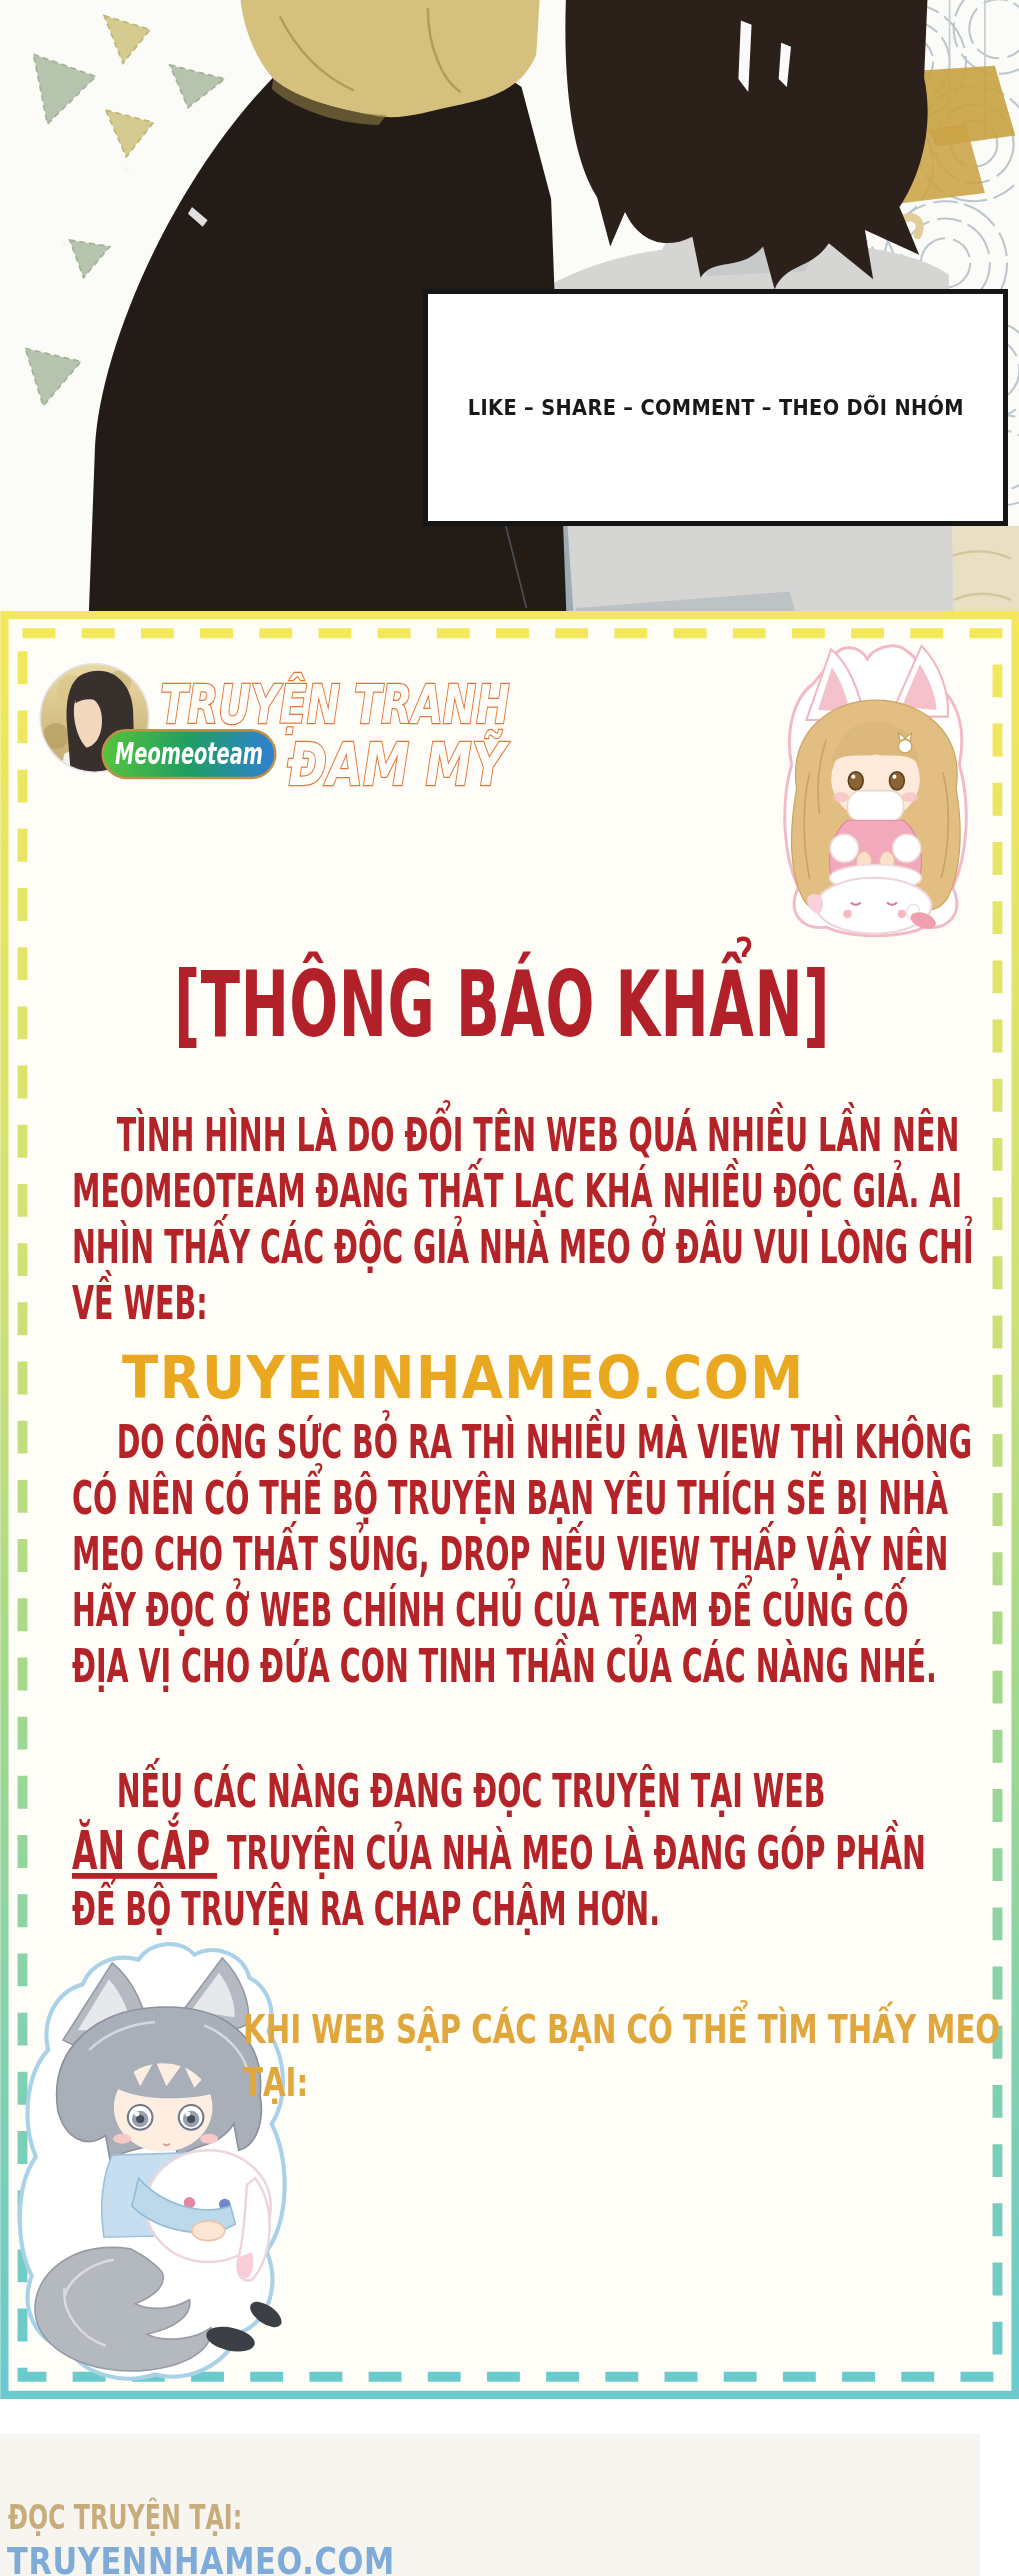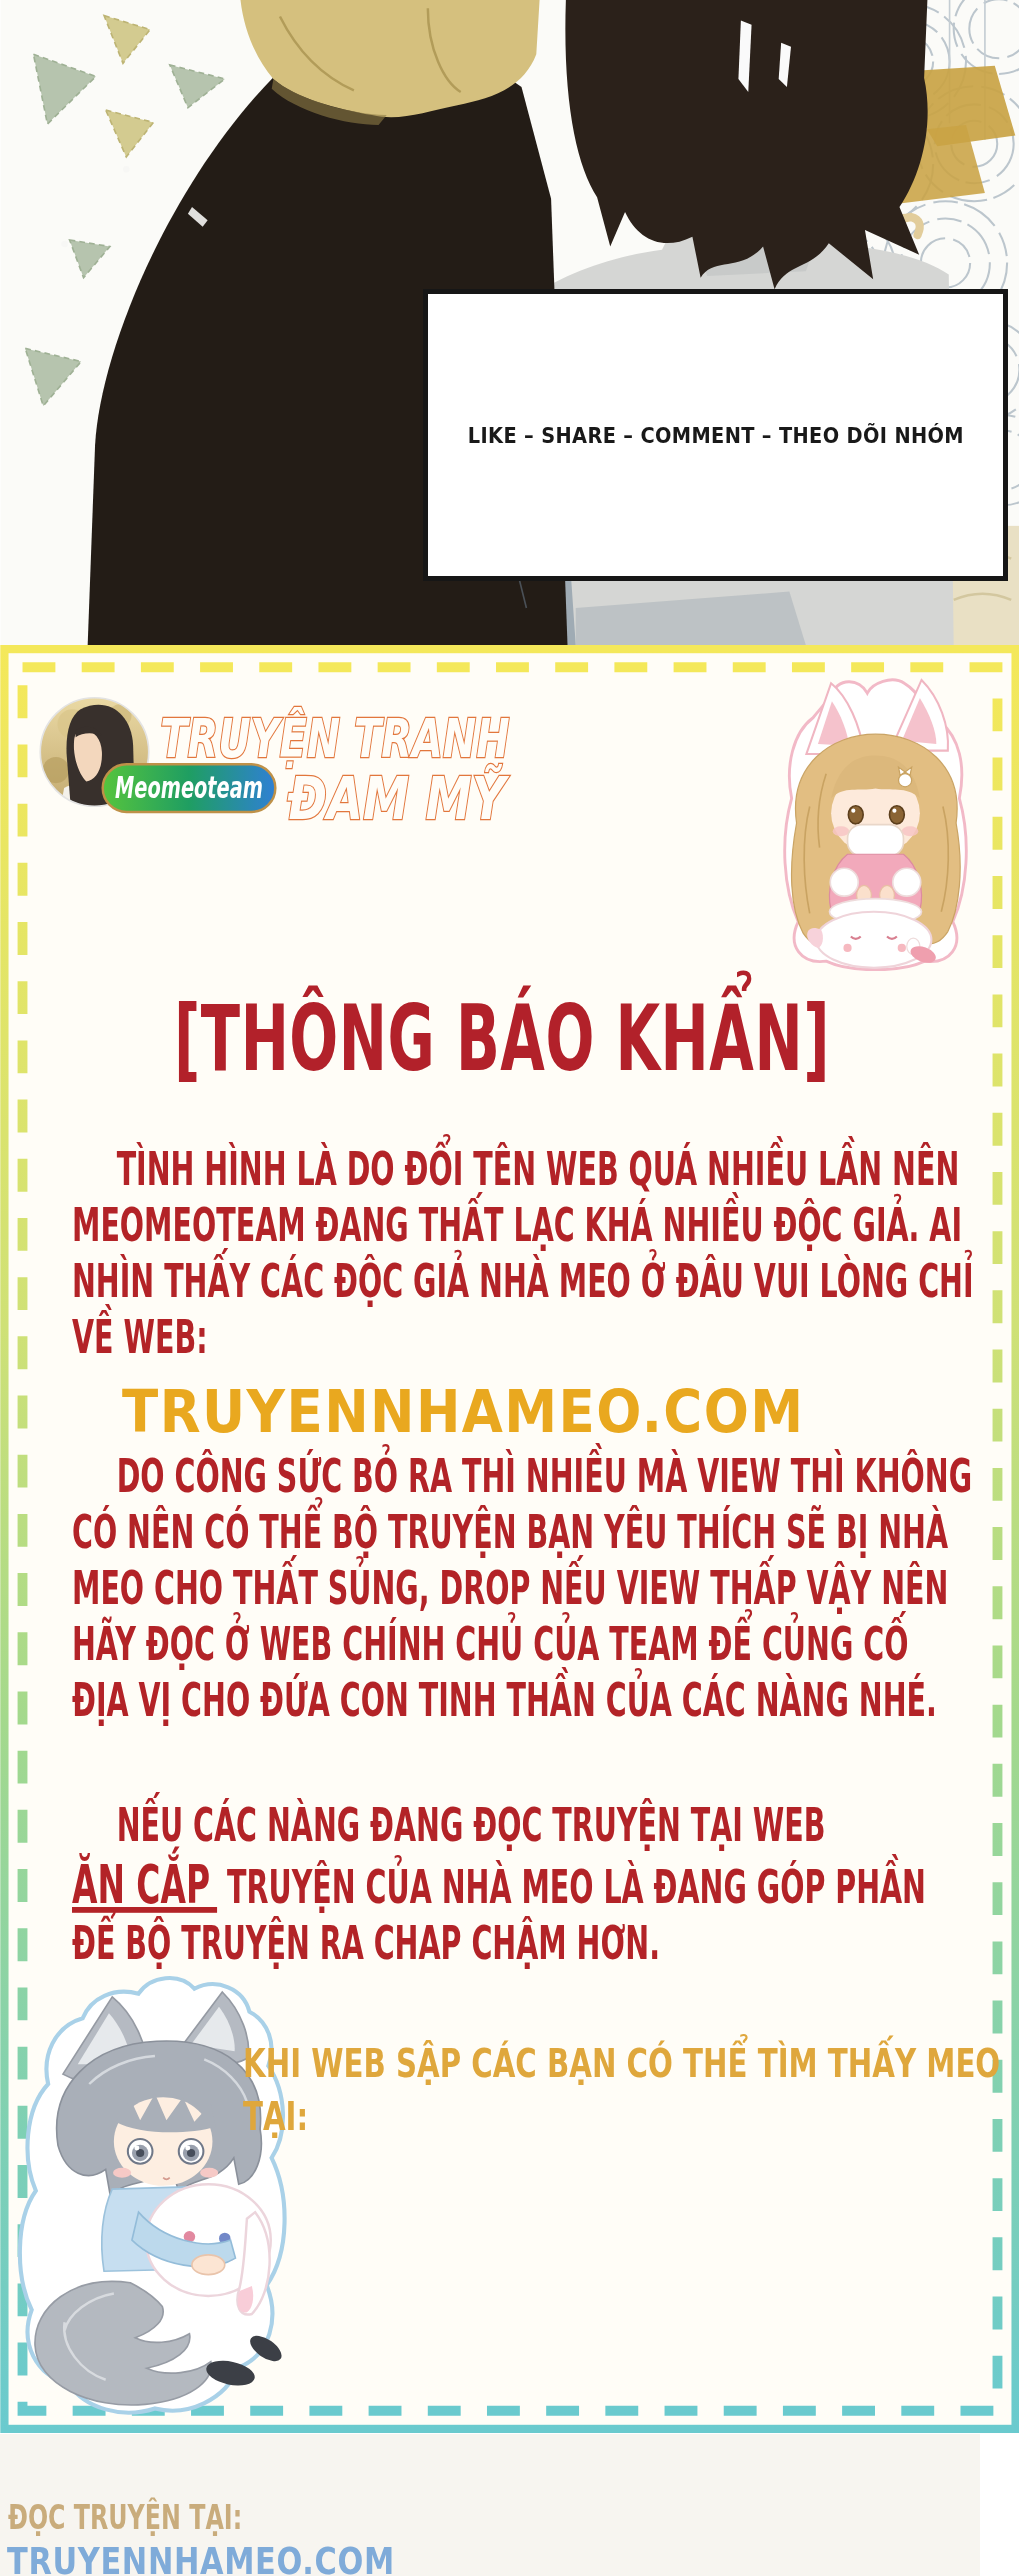--- a/index.html
+++ b/index.html
@@ -2,27 +2,27 @@
 <html style="font-size:13px"><head>
 <meta charset="utf-8">
 <style>
   html,body{margin:0;padding:0;background:#ffffff;}
   #screen{position:relative;width:1020px;height:2576px;overflow:hidden;background:#ffffff;
           font-family:"DejaVu Sans","Liberation Sans",sans-serif;}
 
   
   .manga{position:absolute;top:0;left:0;width:1020px;height:645px;}
   .manga svg{display:block;}
-  .speech-box{position:absolute;left:423px;top:289px;width:585px;height:292px;background:#ffffff;
+  .speech-box{position:absolute;left:423px;top:289px;width:585px;height:237px;background:#ffffff;
               border:5.8px solid #161616;box-sizing:border-box;display:flex;align-items:center;justify-content:center;}
   .speech-text{font-weight:700;font-size:22px;color:#191919;letter-spacing:0.4px;white-space:nowrap;
                transform:scaleX(.88);}
 
   
-  .notice{position:absolute;top:645px;left:0;width:1020px;height:1788px;background:#fffdf7;}
+  .notice{position:absolute;top:611px;left:0;width:1020px;height:1788px;background:#fffdf7;}
   .border-svg{position:absolute;left:0;top:0;}
   .logo-svg{position:absolute;left:23px;top:46px;}
   .fox-svg{position:absolute;left:752px;top:30px;}
   .wolf-svg{position:absolute;left:15px;top:1324px;}
 
   .heading{position:absolute;left:174px;top:336px;font-size:90px;line-height:115px;font-weight:800;
            color:#b2212a;white-space:nowrap;transform:scaleX(.64);transform-origin:left top;letter-spacing:0.8px;}
 
   .para{position:absolute;left:72px;}
   .line{font-size:46px;line-height:56px;height:56px;font-weight:700;color:#b32327;white-space:nowrap;

